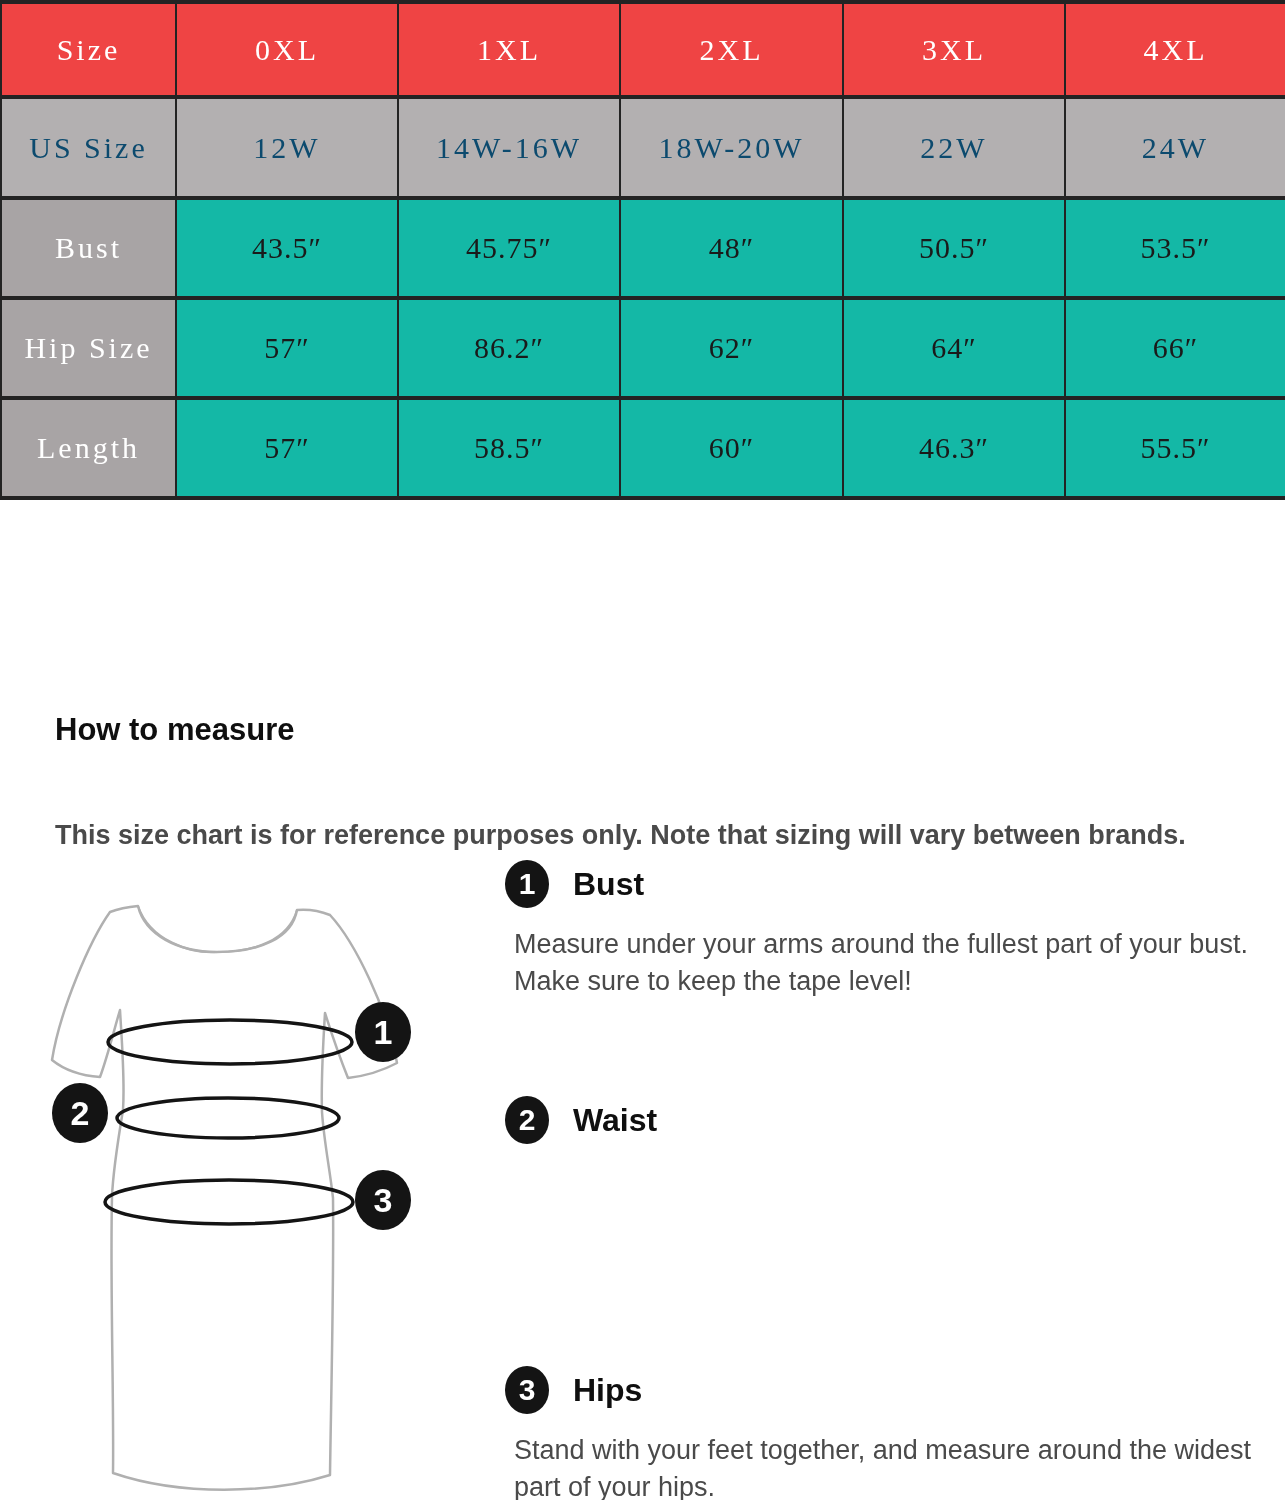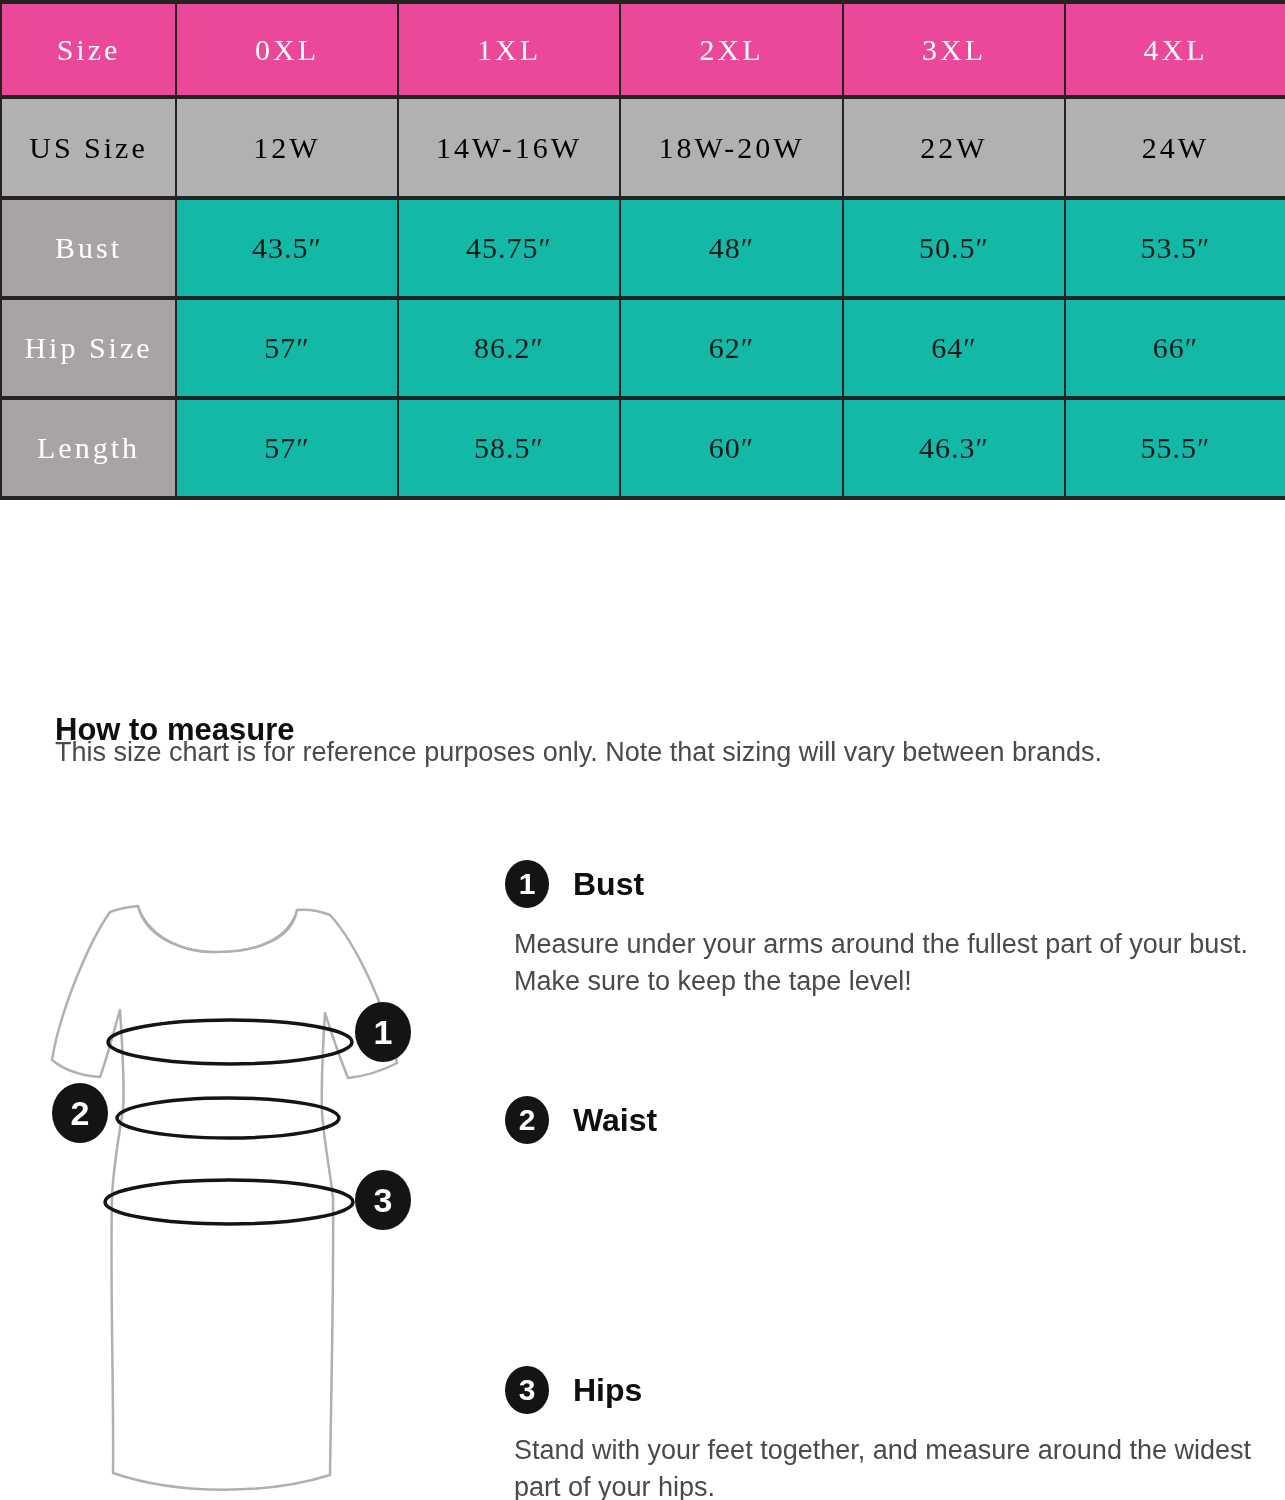--- a/index.html
+++ b/index.html
@@ -31,28 +31,28 @@
     border-left: 2px solid #232323;
     border-right: 2px solid #232323;
     border-top: 4px solid #232323;
     border-bottom: 4px solid #232323;
     text-align: center;
     vertical-align: middle;
     font-weight: normal;
     padding: 0;
   }
   .size-table tr.header-row th {
-    background: #ec4899;
+    background: #ef4444;
     color: #ffffff;
     height: 91px;
     letter-spacing: 3px;
   }
   .size-table tr.ussize-row td {
     background: #b3b0b1;
-    color: #000000;
+    color: #0c4a6e;
     height: 97px;
     letter-spacing: 3px;
   }
   .size-table td.row-label {
     background: #a8a4a5;
     color: #ffffff;
     letter-spacing: 3px;
   }
   .size-table td.data-cell {
     background: #14b8a6;
@@ -65,23 +65,24 @@
     position: absolute;
     left: 55px;
     top: 712px;
     font-size: 31px;
     font-weight: bold;
     color: #0f0f0f;
   }
   .htm-disclaimer {
     position: absolute;
     left: 55px;
-    top: 737px;
+    top: 820px;
     font-size: 27px;
     color: #4a4a4a;
+    font-weight: bold;
   }
 
   
   .diagram {
     position: absolute;
     left: 30px;
     top: 880px;
     width: 450px;
     height: 620px;
   }

